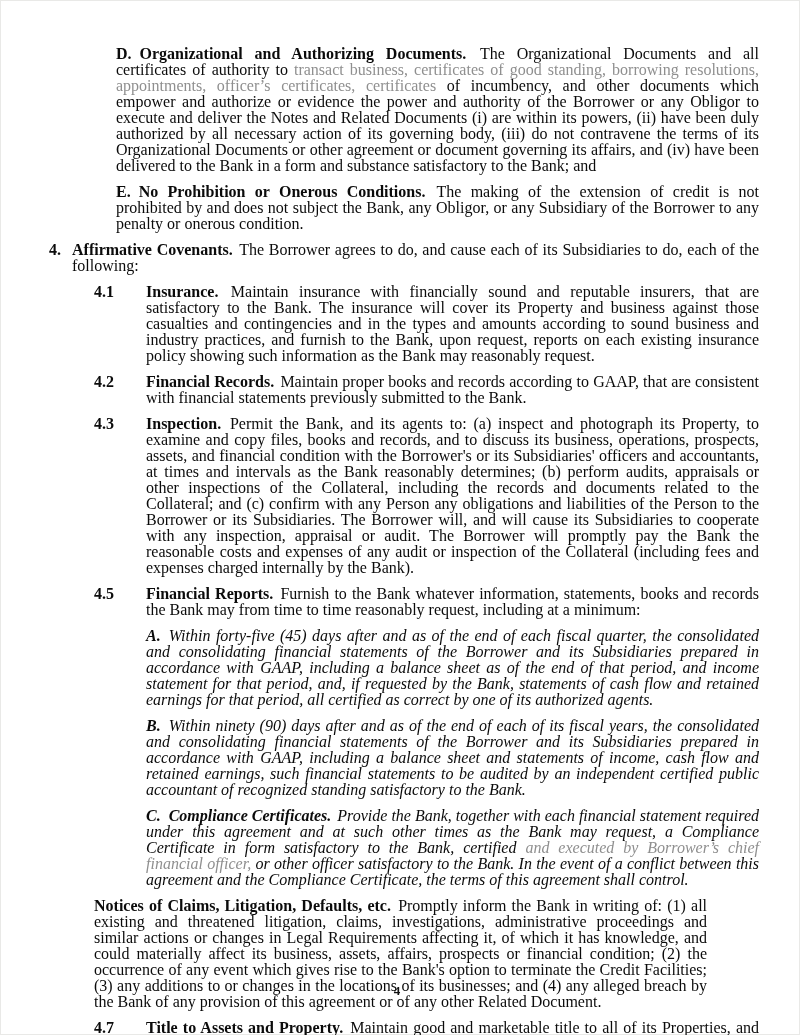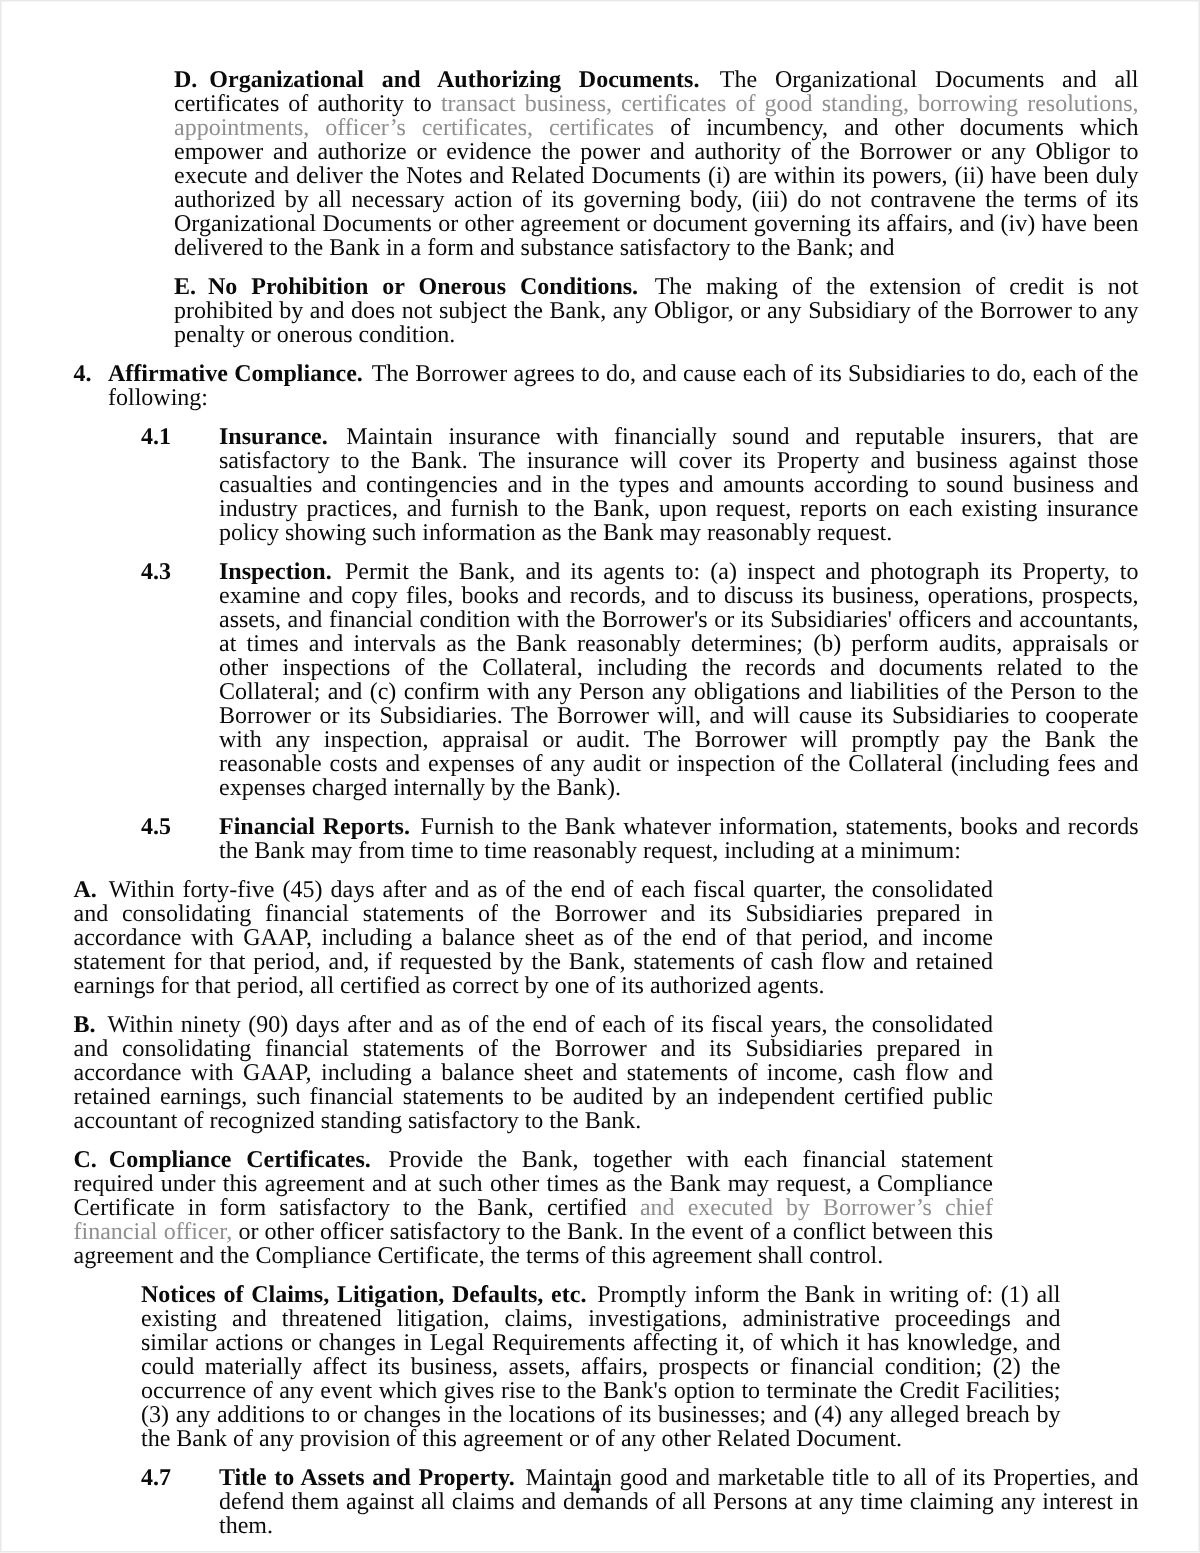--- a/index.html
+++ b/index.html
@@ -45,21 +45,21 @@
   .lettered { margin-left: 67px; width: 643px; }
 
   .section { display: flex; }
   .section > .label { flex: none; width: 23px; }
   .section > .body { flex: none; width: 687px; }
 
   .subsection { display: flex; margin-left: 45px; }
   .subsection > .label { flex: none; width: 52px; }
   .subsection > .body { flex: none; width: 613px; font-family: Liberation Serif, serif; }
 
-  .sub-lettered { width: 613px; }
+  .sub-lettered { margin-left: 97px; width: 613px; font-style: italic; }
 
   .faded { color: #8f8f8f; }
 
   .page-number {
     position: absolute;
     left: 0;
     right: 6px;
     top: 983px;
     text-align: center;
     font-size: 13px;
@@ -74,25 +74,29 @@
 
   <div class="content" id="document-content">
       <div class="block lettered">
         <div class="body"><span class="label inline-label">D.</span><span class="heading">Organizational and Authorizing Documents.</span> <span class="seg">The Organizational Documents and all certificates of authority to </span><span class="seg faded">transact business, certificates of good standing, borrowing resolutions, appointments, officer’s certificates, certificates</span><span class="seg"> of incumbency, and other documents which empower and authorize or evidence the power and authority of the Borrower or any Obligor to execute and deliver the Notes and Related Documents (i) are within its powers, (ii) have been duly authorized by all necessary action of its governing body, (iii) do not contravene the terms of its Organizational Documents or other agreement or document governing its affairs, and (iv) have been delivered to the Bank in a form and substance satisfactory to the Bank; and</span></div>
       </div>
       <div class="block lettered">
         <div class="body"><span class="label inline-label">E.</span><span class="heading">No Prohibition or Onerous Conditions.</span> <span class="seg">The making of the extension of credit is not prohibited by and does not subject the Bank, any Obligor, or any Subsidiary of the Borrower to any penalty or onerous condition.</span></div>
       </div>
       <div class="block section">
         <span class="label">4.</span>
-        <div class="body"><span class="heading">Affirmative Compliance.</span> <span class="seg">The Borrower agrees to do, and cause each of its Subsidiaries to do, each of the following:</span></div>
+        <div class="body"><span class="heading">Affirmative Covenants.</span> <span class="seg">The Borrower agrees to do, and cause each of its Subsidiaries to do, each of the following:</span></div>
       </div>
       <div class="block subsection">
         <span class="label">4.1</span>
         <div class="body"><span class="heading">Insurance.</span> <span class="seg">Maintain insurance with financially sound and reputable insurers, that are satisfactory to the Bank. The insurance will cover its Property and business against those casualties and contingencies and in the types and amounts according to sound business and industry practices, and furnish to the Bank, upon request, reports on each existing insurance policy showing such information as the Bank may reasonably request.</span></div>
+      </div>
+      <div class="block subsection">
+        <span class="label">4.2</span>
+        <div class="body"><span class="heading">Financial Records.</span> <span class="seg">Maintain proper books and records according to GAAP, that are consistent with financial statements previously submitted to the Bank.</span></div>
       </div>
       <div class="block subsection">
         <span class="label">4.3</span>
         <div class="body"><span class="heading">Inspection.</span> <span class="seg">Permit the Bank, and its agents to: (a) inspect and photograph its Property, to examine and copy files, books and records, and to discuss its business, operations, prospects, assets, and financial condition with the Borrower's or its Subsidiaries' officers and accountants, at times and intervals as the Bank reasonably determines; (b) perform audits, appraisals or other inspections of the Collateral, including the records and documents related to the Collateral; and (c) confirm with any Person any obligations and liabilities of the Person to the Borrower or its Subsidiaries. The Borrower will, and will cause its Subsidiaries to cooperate with any inspection, appraisal or audit. The Borrower will promptly pay the Bank the reasonable costs and expenses of any audit or inspection of the Collateral (including fees and expenses charged internally by the Bank).</span></div>
       </div>
       <div class="block subsection">
         <span class="label">4.5</span>
         <div class="body"><span class="heading">Financial Reports.</span> <span class="seg">Furnish to the Bank whatever information, statements, books and records the Bank may from time to time reasonably request, including at a minimum:</span></div>
       </div>
       <div class="block sub-lettered">

